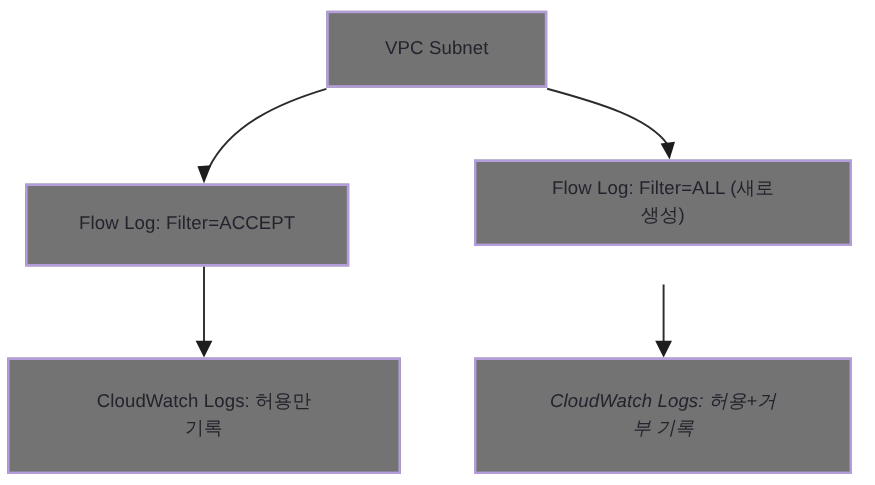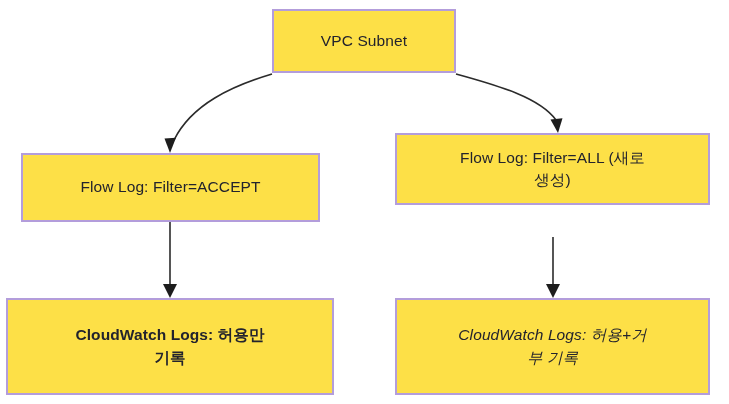--- a/index.html
+++ b/index.html
@@ -26,21 +26,21 @@
     position: absolute;
     left: 0;
     top: 0;
     width: 729px;
     height: 404px;
     pointer-events: none;
   }
   .node {
     position: absolute;
     box-sizing: border-box;
-    background: #fde047;
+    background: #737373;
     border: 2px solid #b39ddb;
     display: flex;
     align-items: center;
     justify-content: center;
     text-align: center;
     color: #23232d;
     font-size: 15.5px;
     line-height: 1.45;
     letter-spacing: 0.1px;
     padding: 2px 8px;
@@ -48,35 +48,34 @@
   }
   #node-vpc-subnet {
     left: 272px;
     top: 9px;
     width: 184px;
     height: 64px;
   }
   #node-flow-log-accept {
     left: 21px;
     top: 153px;
-    width: 299px;
+    width: 270px;
     height: 69px;
   }
   #node-flow-log-all {
     left: 395px;
     top: 133px;
     width: 315px;
     height: 72px;
   }
   #node-cwlogs-allow-only {
     left: 6px;
     top: 298px;
     width: 328px;
     height: 97px;
-    font-weight: bold;
   }
   #node-cwlogs-allow-deny {
     left: 395px;
     top: 298px;
     width: 315px;
     height: 97px;
     font-style: italic;
   }
   .edge-path {
     fill: none;

